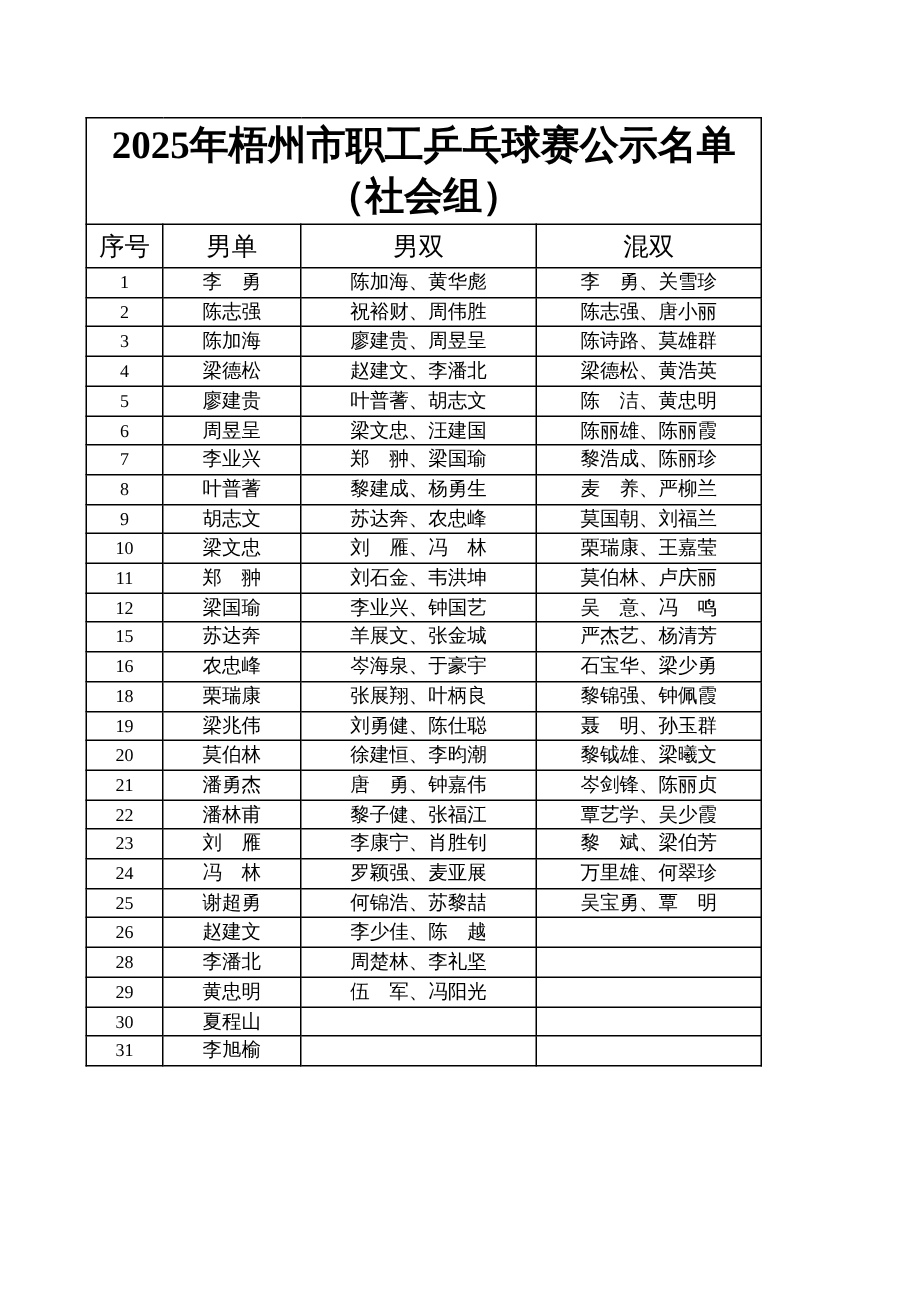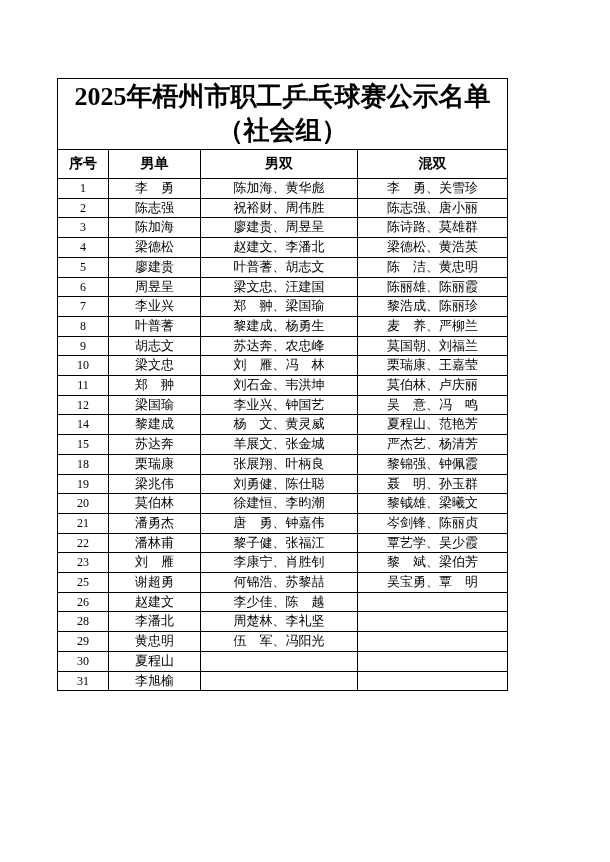--- a/index.html
+++ b/index.html
@@ -40,22 +40,22 @@
   tr.title-row th {
     height: 70px;
     font-size: 26px;
     font-weight: bold;
     line-height: 34px;
     letter-spacing: 0px;
     margin-top: 36px;
   }
   tr.header-row th {
     height: 28px;
-    font-size: 14px;
-    font-weight: bold;
+    font-size: 17px;
+    font-weight: normal;
   }
   tr.data-row td {
     height: 18.7px;
     font-size: 13px;
     line-height: 18.7px;
   }
   tr.data-row td.no-cell {
     font-size: 12px;
     font-family: "Liberation Serif", "DejaVu Serif", serif;
   }
@@ -164,34 +164,34 @@
     </tr>
 
     <tr class="data-row">
       <td class="no-cell">12</td>
       <td>梁国瑜</td>
       <td>李业兴、钟国艺</td>
       <td>吴　意、冯　鸣</td>
     </tr>
 
 
-    <tr class="data-row">
-      <td class="no-cell">14</td>
-      <td>黎建成</td>
-      <td>杨　文、黄灵威</td>
-      <td>夏程山、范艳芳</td>
-    </tr>
 
     <tr class="data-row">
       <td class="no-cell">15</td>
       <td>苏达奔</td>
       <td>羊展文、张金城</td>
       <td>严杰艺、杨清芳</td>
     </tr>
 
+    <tr class="data-row">
+      <td class="no-cell">16</td>
+      <td>农忠峰</td>
+      <td>岑海泉、于豪宇</td>
+      <td>石宝华、梁少勇</td>
+    </tr>
 
 
     <tr class="data-row">
       <td class="no-cell">18</td>
       <td>栗瑞康</td>
       <td>张展翔、叶柄良</td>
       <td>黎锦强、钟佩霞</td>
     </tr>
 
     <tr class="data-row">
@@ -222,20 +222,26 @@
       <td>覃艺学、吴少霞</td>
     </tr>
 
     <tr class="data-row">
       <td class="no-cell">23</td>
       <td>刘　雁</td>
       <td>李康宁、肖胜钊</td>
       <td>黎　斌、梁伯芳</td>
     </tr>
 
+    <tr class="data-row">
+      <td class="no-cell">24</td>
+      <td>冯　林</td>
+      <td>罗颖强、麦亚展</td>
+      <td>万里雄、何翠珍</td>
+    </tr>
 
     <tr class="data-row">
       <td class="no-cell">25</td>
       <td>谢超勇</td>
       <td>何锦浩、苏黎喆</td>
       <td>吴宝勇、覃　明</td>
     </tr>
 
     <tr class="data-row">
       <td class="no-cell">26</td>

